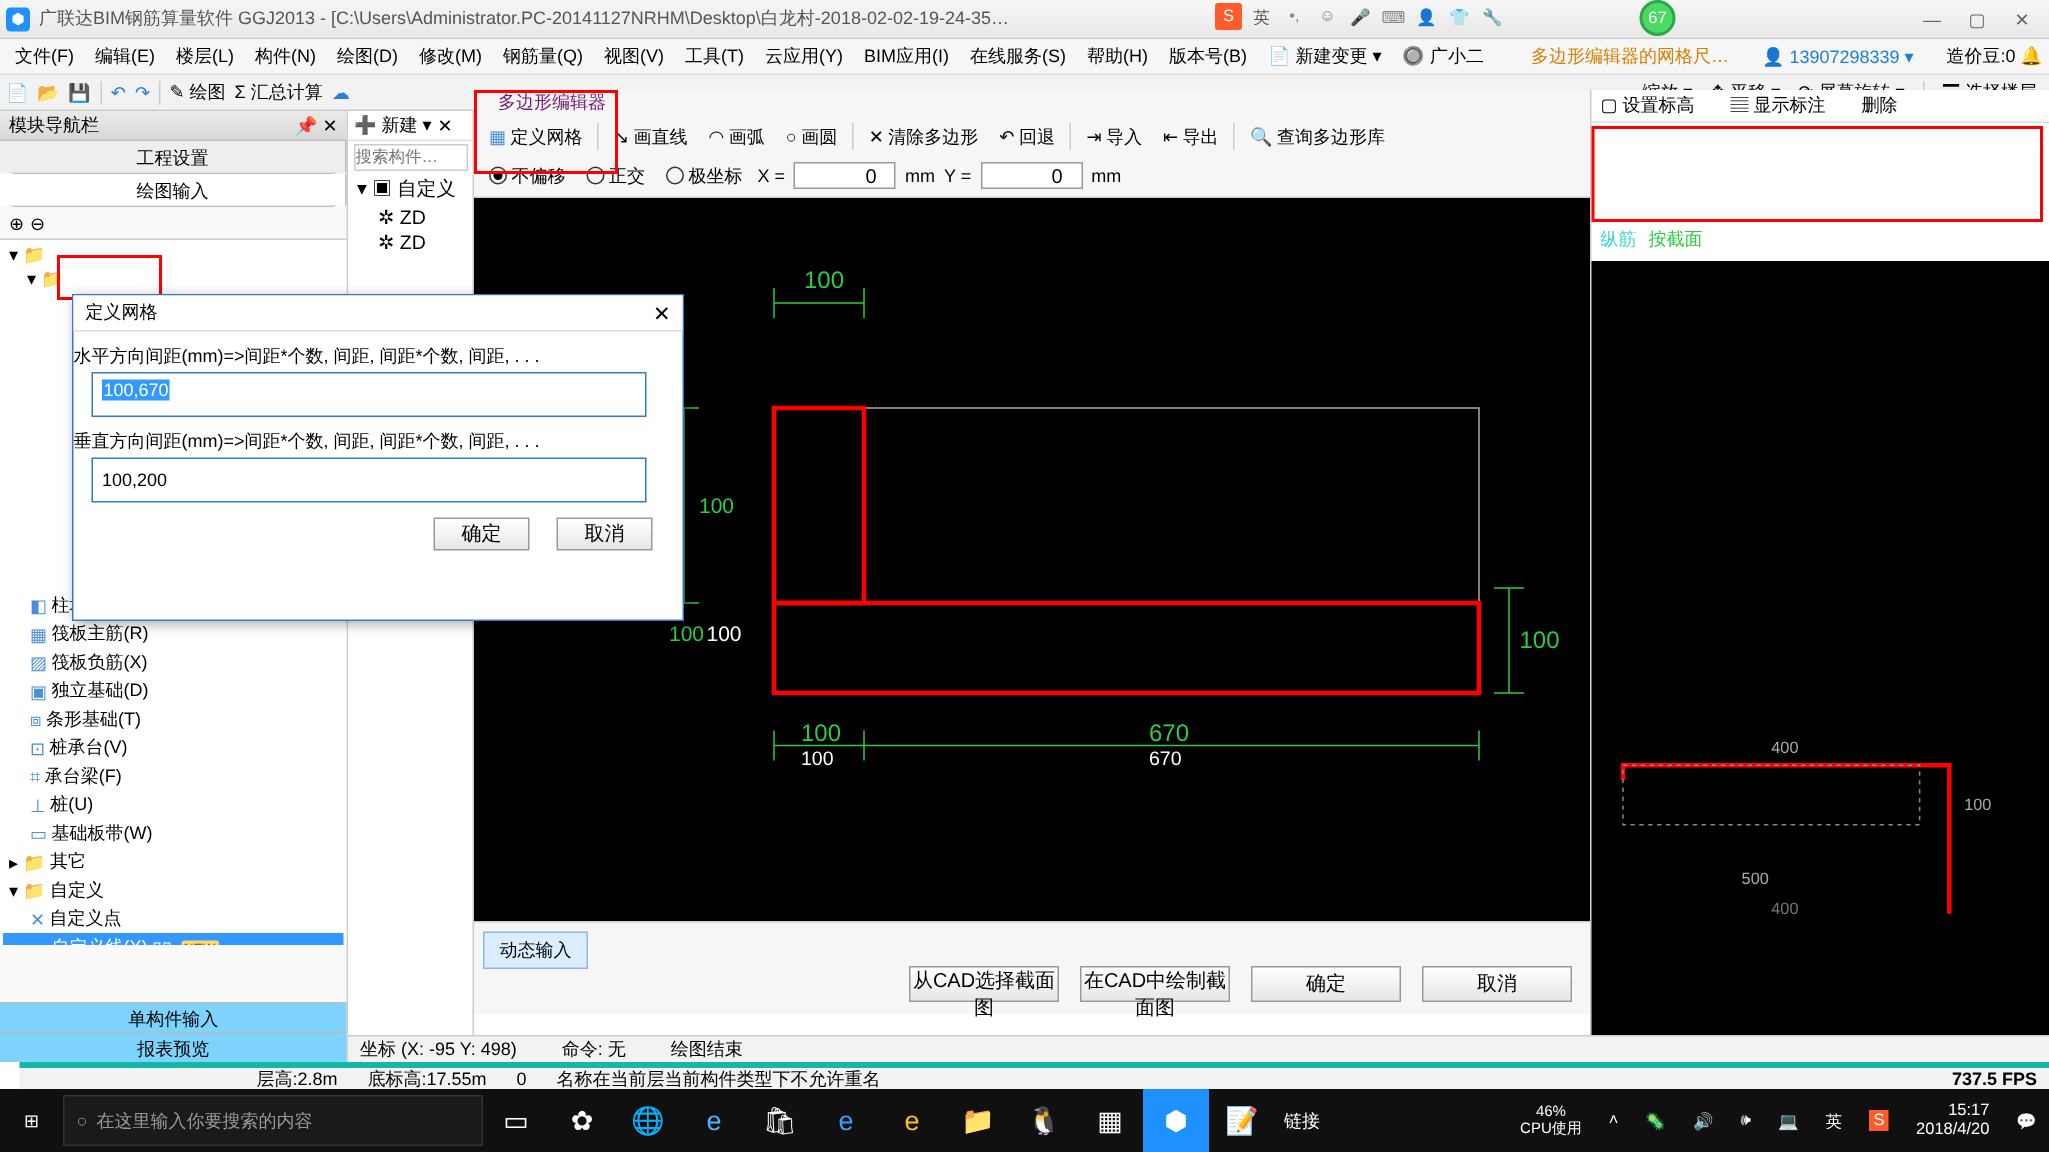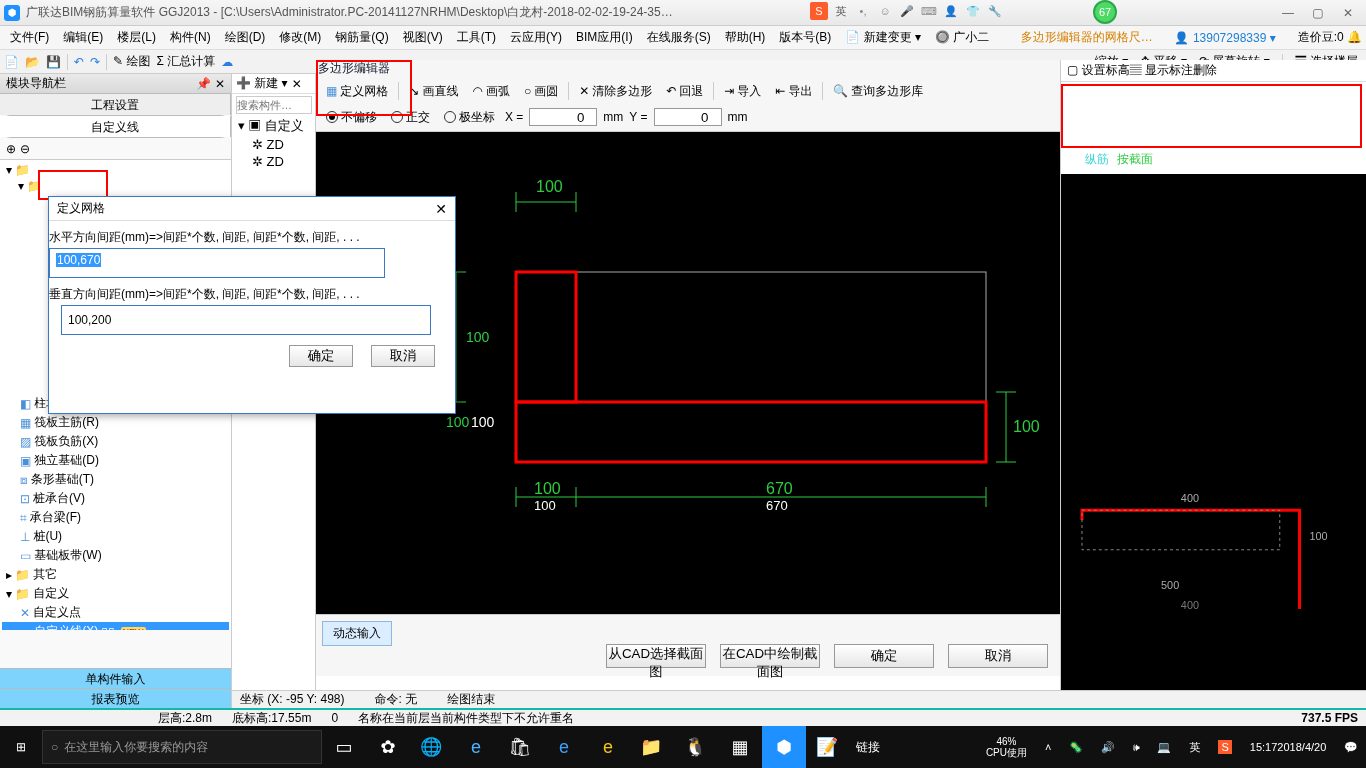--- a/index.html
+++ b/index.html
@@ -47,37 +47,37 @@
 
 
 .comp-panel { position: absolute; left: 232px; top: 74px; width: 84px; bottom: 60px; border-right: 1px solid #ccc; background: #fff; }
 .comp-panel .toolbar { height: 20px; display: flex; align-items: center; gap: 4px; padding: 0 4px; border-bottom: 1px solid #ddd; }
 .comp-panel input.search { width: 76px; height: 18px; font-size: 11px; border: 1px solid #ccc; margin: 2px 4px; }
 .comp-panel .tree2 { font-size: 13px; }
 .comp-panel .tree2 .node { padding: 1px 4px 1px 6px; }
 
 
 .poly-bar { position: absolute; left: 316px; top: 60px; right: 306px; height: 72px; background: #f6f6f6; border-bottom: 1px solid #ccc; }
-.poly-title { height: 18px; padding: 0 2px; font-size: 12px; color: #0f172a; }
+.poly-title { height: 18px; padding: 0 16px; font-size: 12px; color: #701a75; }
 .poly-row { height: 26px; display: flex; align-items: center; padding: 0 6px; gap: 6px; }
 .poly-row .item { display: flex; align-items: center; gap: 3px; padding: 2px 4px; }
 .poly-row .sep { width: 1px; height: 18px; background: #ccc; }
 .poly-row input.num { width: 68px; height: 18px; border: 1px solid #999; text-align: right; padding-right: 12px; }
 .poly-row .radio { width: 12px; height: 12px; border-radius: 50%; border: 1px solid #333; display: inline-flex; align-items: center; justify-content: center; }
 .poly-row .radio.on::after { content: ""; width: 6px; height: 6px; background: #000; border-radius: 50%; }
 .red-box-1 { position: absolute; left: 316px; top: 60px; width: 96px; height: 56px; border: 2px solid #f00; pointer-events: none; }
 
 
 .canvas { position: absolute; left: 316px; top: 132px; right: 306px; bottom: 154px; background: #000; }
 .canvas svg { width: 100%; height: 100%; }
 
 
 .right-panel { position: absolute; right: 0; top: 60px; width: 306px; bottom: 60px; background: #fff; border-left: 1px solid #ccc; }
-.right-panel .rtool { height: 22px; display: flex; align-items: center; gap: 0; padding: 0 6px; border-bottom: 1px solid #ddd; }
-.right-panel .rtool2 { position: absolute; top: 88px; left: 24px; right: 6px; height: 22px; display: flex; align-items: center; gap: 8px; }
+.right-panel .rtool { height: 22px; display: flex; align-items: center; gap: 24px; padding: 0 6px; border-bottom: 1px solid #ddd; }
+.right-panel .rtool2 { position: absolute; top: 88px; left: 6px; right: 6px; height: 22px; display: flex; align-items: center; gap: 8px; }
 .right-canvas { position: absolute; left: 0; top: 114px; right: 0; bottom: 0; background: #000; }
 .right-red { position: absolute; left: 0; top: 24px; right: 4px; height: 64px; border: 2px solid #f00; }
 
 
 .dialog { position: absolute; left: 48px; top: 196px; width: 408px; height: 218px; background: #fff; border: 1px solid #3a78c3; box-shadow: 2px 2px 8px rgba(0,0,0,.35); }
 .dialog .dlg-title { height: 24px; background: #fff; display: flex; align-items: center; padding: 0 8px; border-bottom: 1px solid #ddd; }
 .dialog .dlg-title .x { margin-left: auto; font-size: 14px; }
 .dialog .lbl { margin: 8px 0 2px; font-size: 12px; }
 .dialog input.big { width: 370px; height: 30px; margin: 0 12px; border: 1px solid #3a78c3; padding: 0 6px; font-size: 12px; }
 .dialog .sel-text { background: #3399ff; color: #fff; padding: 0 1px; }
@@ -86,32 +86,32 @@
 .red-box-2 { position: absolute; left: 38px; top: 170px; width: 70px; height: 30px; border: 2px solid #f00; pointer-events: none; }
 
 
 .below-canvas { position: absolute; left: 316px; right: 306px; bottom: 92px; height: 62px; background: #f6f6f6; border-top: 1px solid #ccc; }
 .below-canvas .dyn-btn { margin: 6px; padding: 3px 10px; border: 1px solid #8eb8e2; background: #dbeeff; display: inline-block; }
 .below-canvas .action-row { position: absolute; right: 12px; bottom: 8px; display: flex; gap: 14px; }
 .below-canvas .action-row button { width: 100px; height: 24px; border: 1px solid #999; background: linear-gradient(#fff,#e6e6e6); }
 
 
 .status-bar { position: absolute; left: 232px; right: 0; bottom: 60px; height: 18px; background: #f2f2f2; border-top: 1px solid #ccc; display: flex; align-items: center; padding: 0 8px; gap: 30px; font-size: 12px; }
-.status-bar2 { position: absolute; left: 0; right: 0; bottom: 42px; height: 18px; background: #f2f2f2; border-top: 2px solid #14b8a6; display: flex; align-items: center; padding: 0 8px; font-size: 12px; gap: 20px; }
+.status-bar2 { position: absolute; left: 13px; right: 0; bottom: 42px; height: 18px; background: #f2f2f2; border-top: 4px solid #14b8a6; display: flex; align-items: center; padding: 0 8px; font-size: 12px; gap: 20px; }
 .status-bar2 .fps { margin-left: auto; font-weight: bold; }
 
 
 .taskbar { position: absolute; left: 0; right: 0; bottom: 0; height: 42px; background: #101010; display: flex; align-items: center; color: #fff; }
 .taskbar .start { width: 42px; height: 42px; display: flex; align-items: center; justify-content: center; }
 .taskbar .search { flex: 0 0 280px; height: 34px; background: #1a1a1a; display: flex; align-items: center; padding: 0 8px; color: #999; border: 1px solid #333; gap: 6px; }
 .taskbar .icons { display: flex; height: 100%; }
 .taskbar .icons .tb { width: 44px; display: flex; align-items: center; justify-content: center; font-size: 18px; }
 .taskbar .tray { margin-left: auto; display: flex; align-items: center; gap: 18px; padding-right: 8px; font-size: 11px; }
 .taskbar .cpu { display: flex; flex-direction: column; align-items: center; font-size: 10px; line-height: 11px; }
-.taskbar .clock { display: flex; flex-direction: row; align-items: flex-end; font-size: 11px; line-height: 13px; }
+.taskbar .clock { display: flex; flex-direction: column; align-items: flex-end; font-size: 11px; line-height: 13px; }
 
 .green-text { color: #2ecc40; }
 .cyan-text { color: #3ad6d6; }
 </style>
 </head>
 <body>
 
 <div class="title-bar">
   <span class="app-icon">⬢</span>
   <span class="title-text">广联达BIM钢筋算量软件 GGJ2013 - [C:\Users\Administrator.PC-20141127NRHM\Desktop\白龙村-2018-02-02-19-24-35…</span>
@@ -181,21 +181,21 @@
 
 <div class="left-panel">
   <div class="panel-hdr">
     <span>模块导航栏</span>
     <span class="close-px">📌 ✕</span>
   </div>
   <div class="tabs-row">
     <div class="tab">工程设置</div>
   </div>
   <div class="tabs-row">
-    <div class="tab active">自定义线</div>
+    <div class="tab active">绘图输入</div>
   </div>
   <div class="tree-toolbar">
     <span>⊕</span>
     <span>⊖</span>
   </div>
   <div class="tree">
     <div class="node folder">▾ 📁 </div>
     <div class="node folder" style="padding-left:16px">▾ 📁 </div>
     <div style="height:200px"></div>
     <div class="node">
@@ -389,21 +389,21 @@
   </div>
 </div>
 
 <div class="red-box-2"></div>
 <div class="dialog">
   <div class="dlg-title">
     <span>定义网格</span>
     <span class="x">✕</span>
   </div>
   <div class="lbl">水平方向间距(mm)=&gt;间距*个数, 间距, 间距*个数, 间距, . . .</div>
-  <div style="margin:0 0;width:336px;height:30px;border:1px solid #3a78c3;padding:4px 6px;font-size:12px"><span class="sel-text">100,670</span></div>
+  <div style="margin:0 12px;width:370px;height:30px;border:1px solid #3a78c3;padding:4px 6px;font-size:12px"><span class="sel-text">100,670</span></div>
   <div class="lbl">垂直方向间距(mm)=&gt;间距*个数, 间距, 间距*个数, 间距, . . .</div>
   <input class="big" value="100,200" style="">
   <div class="btns">
     <button>确定</button>
     <button>取消</button>
   </div>
 </div>
 
 <div class="status-bar">
   <span>坐标 (X: -95 Y: 498)</span>

